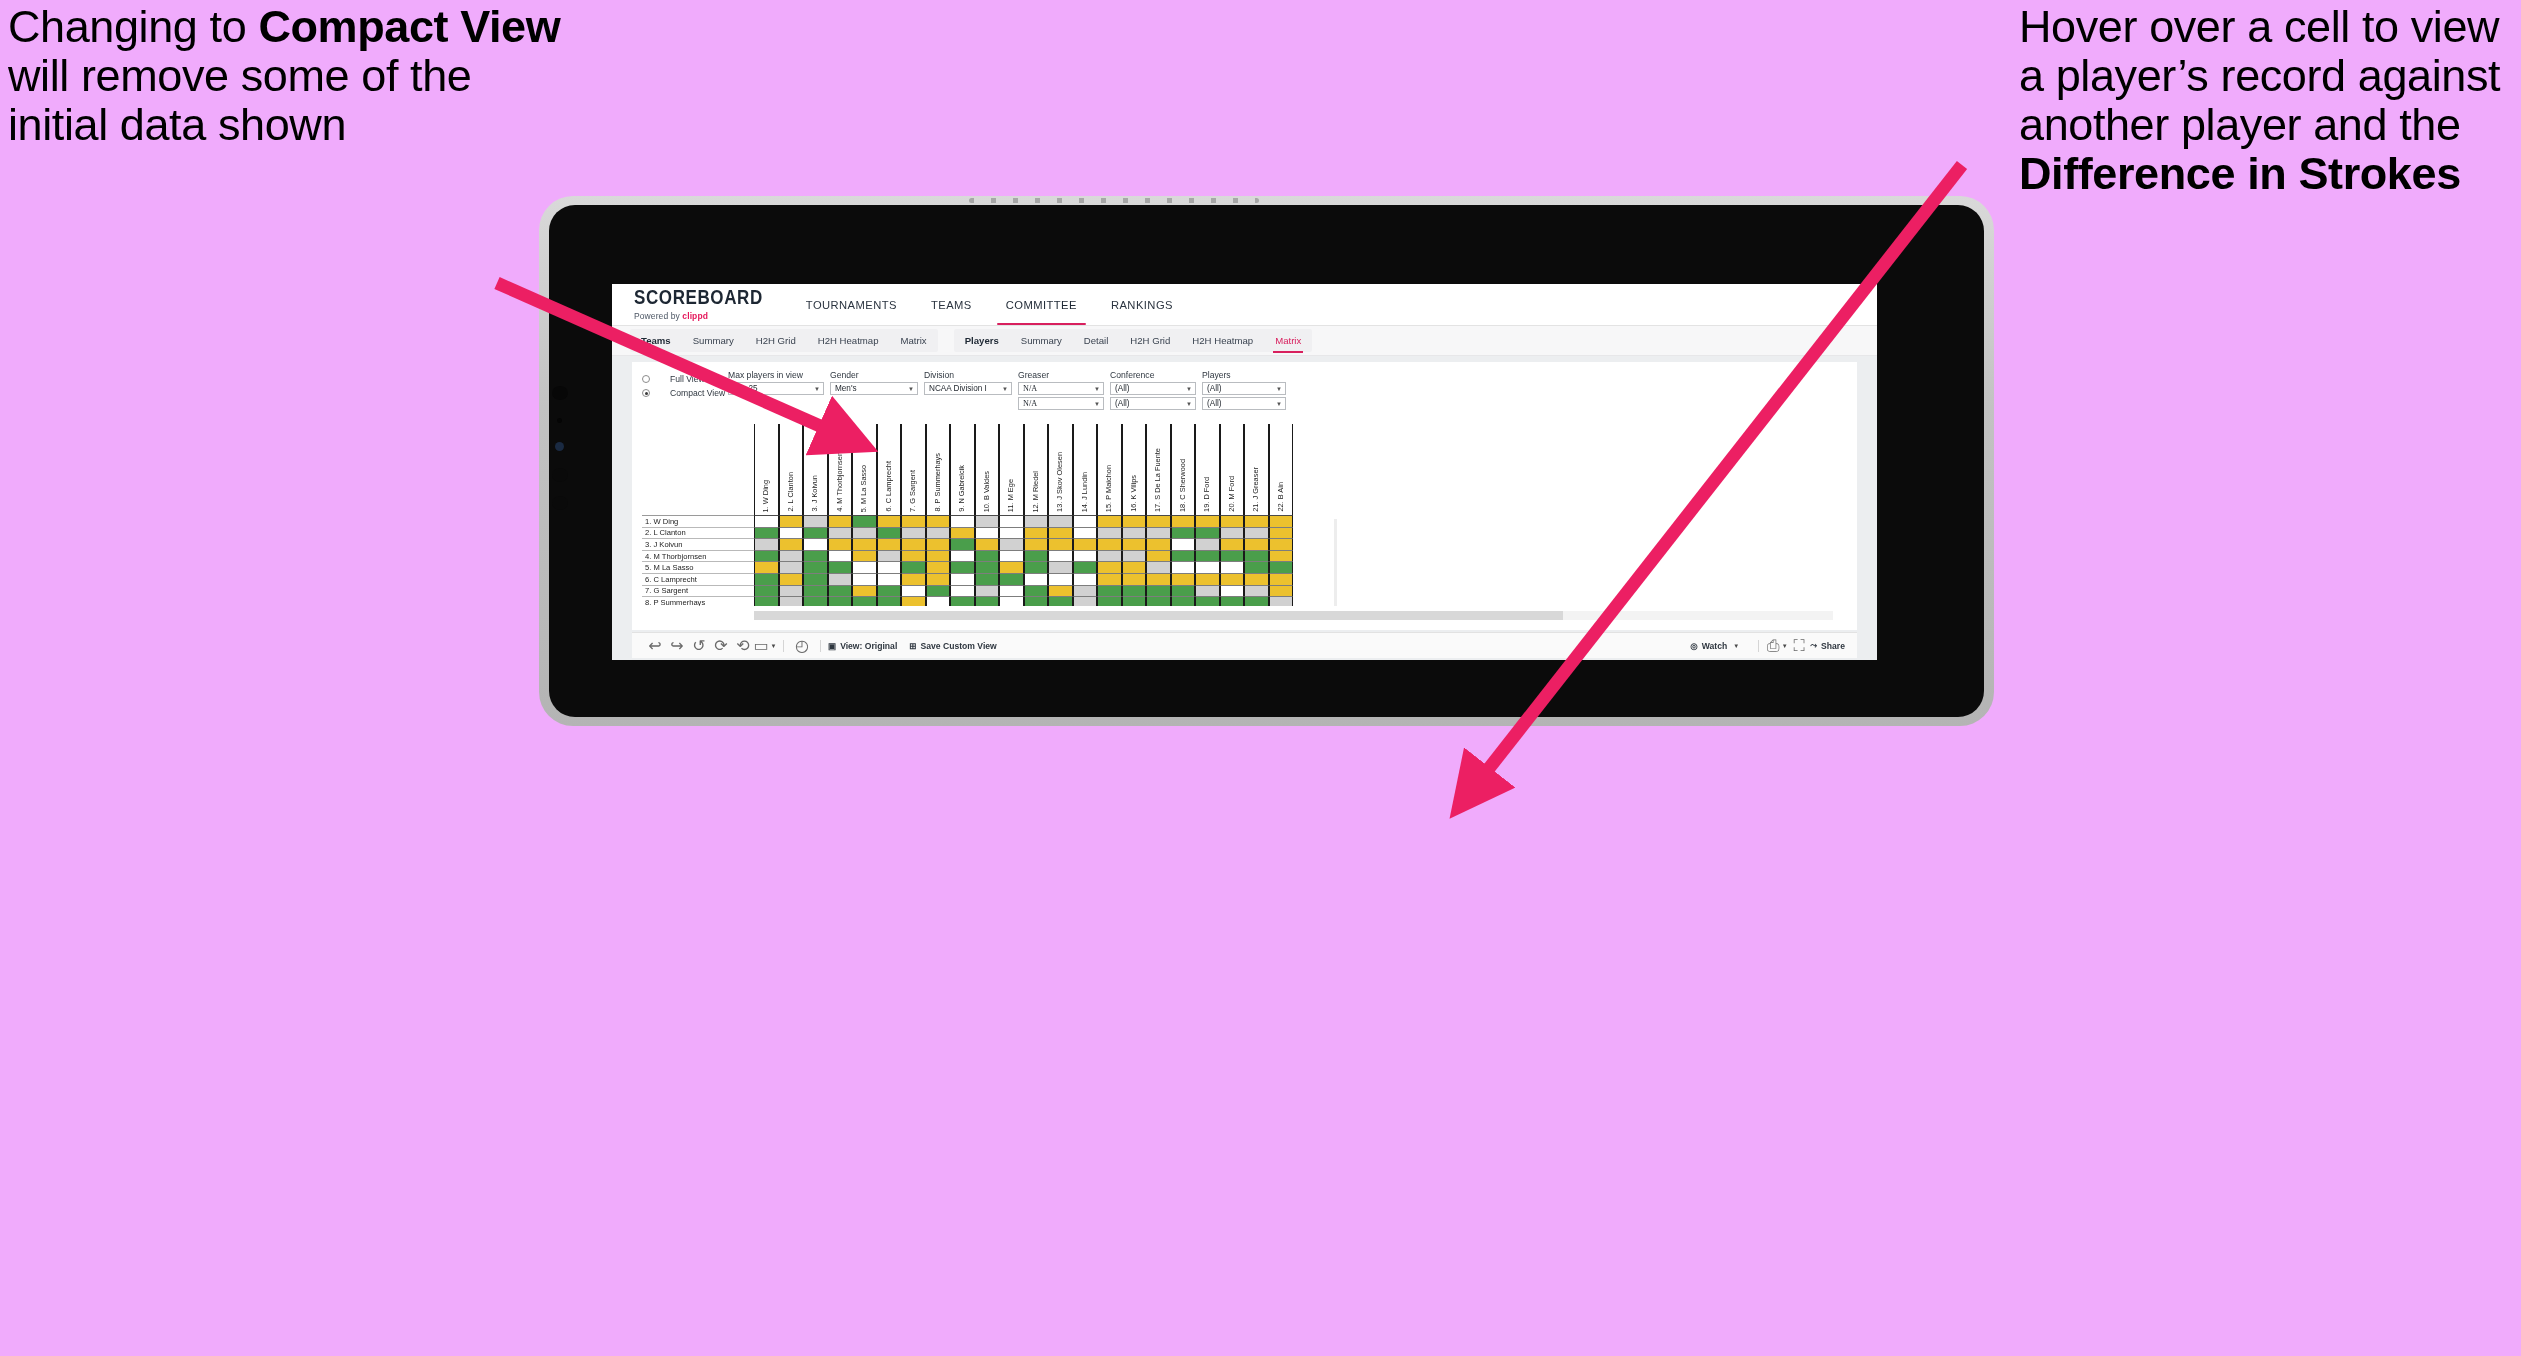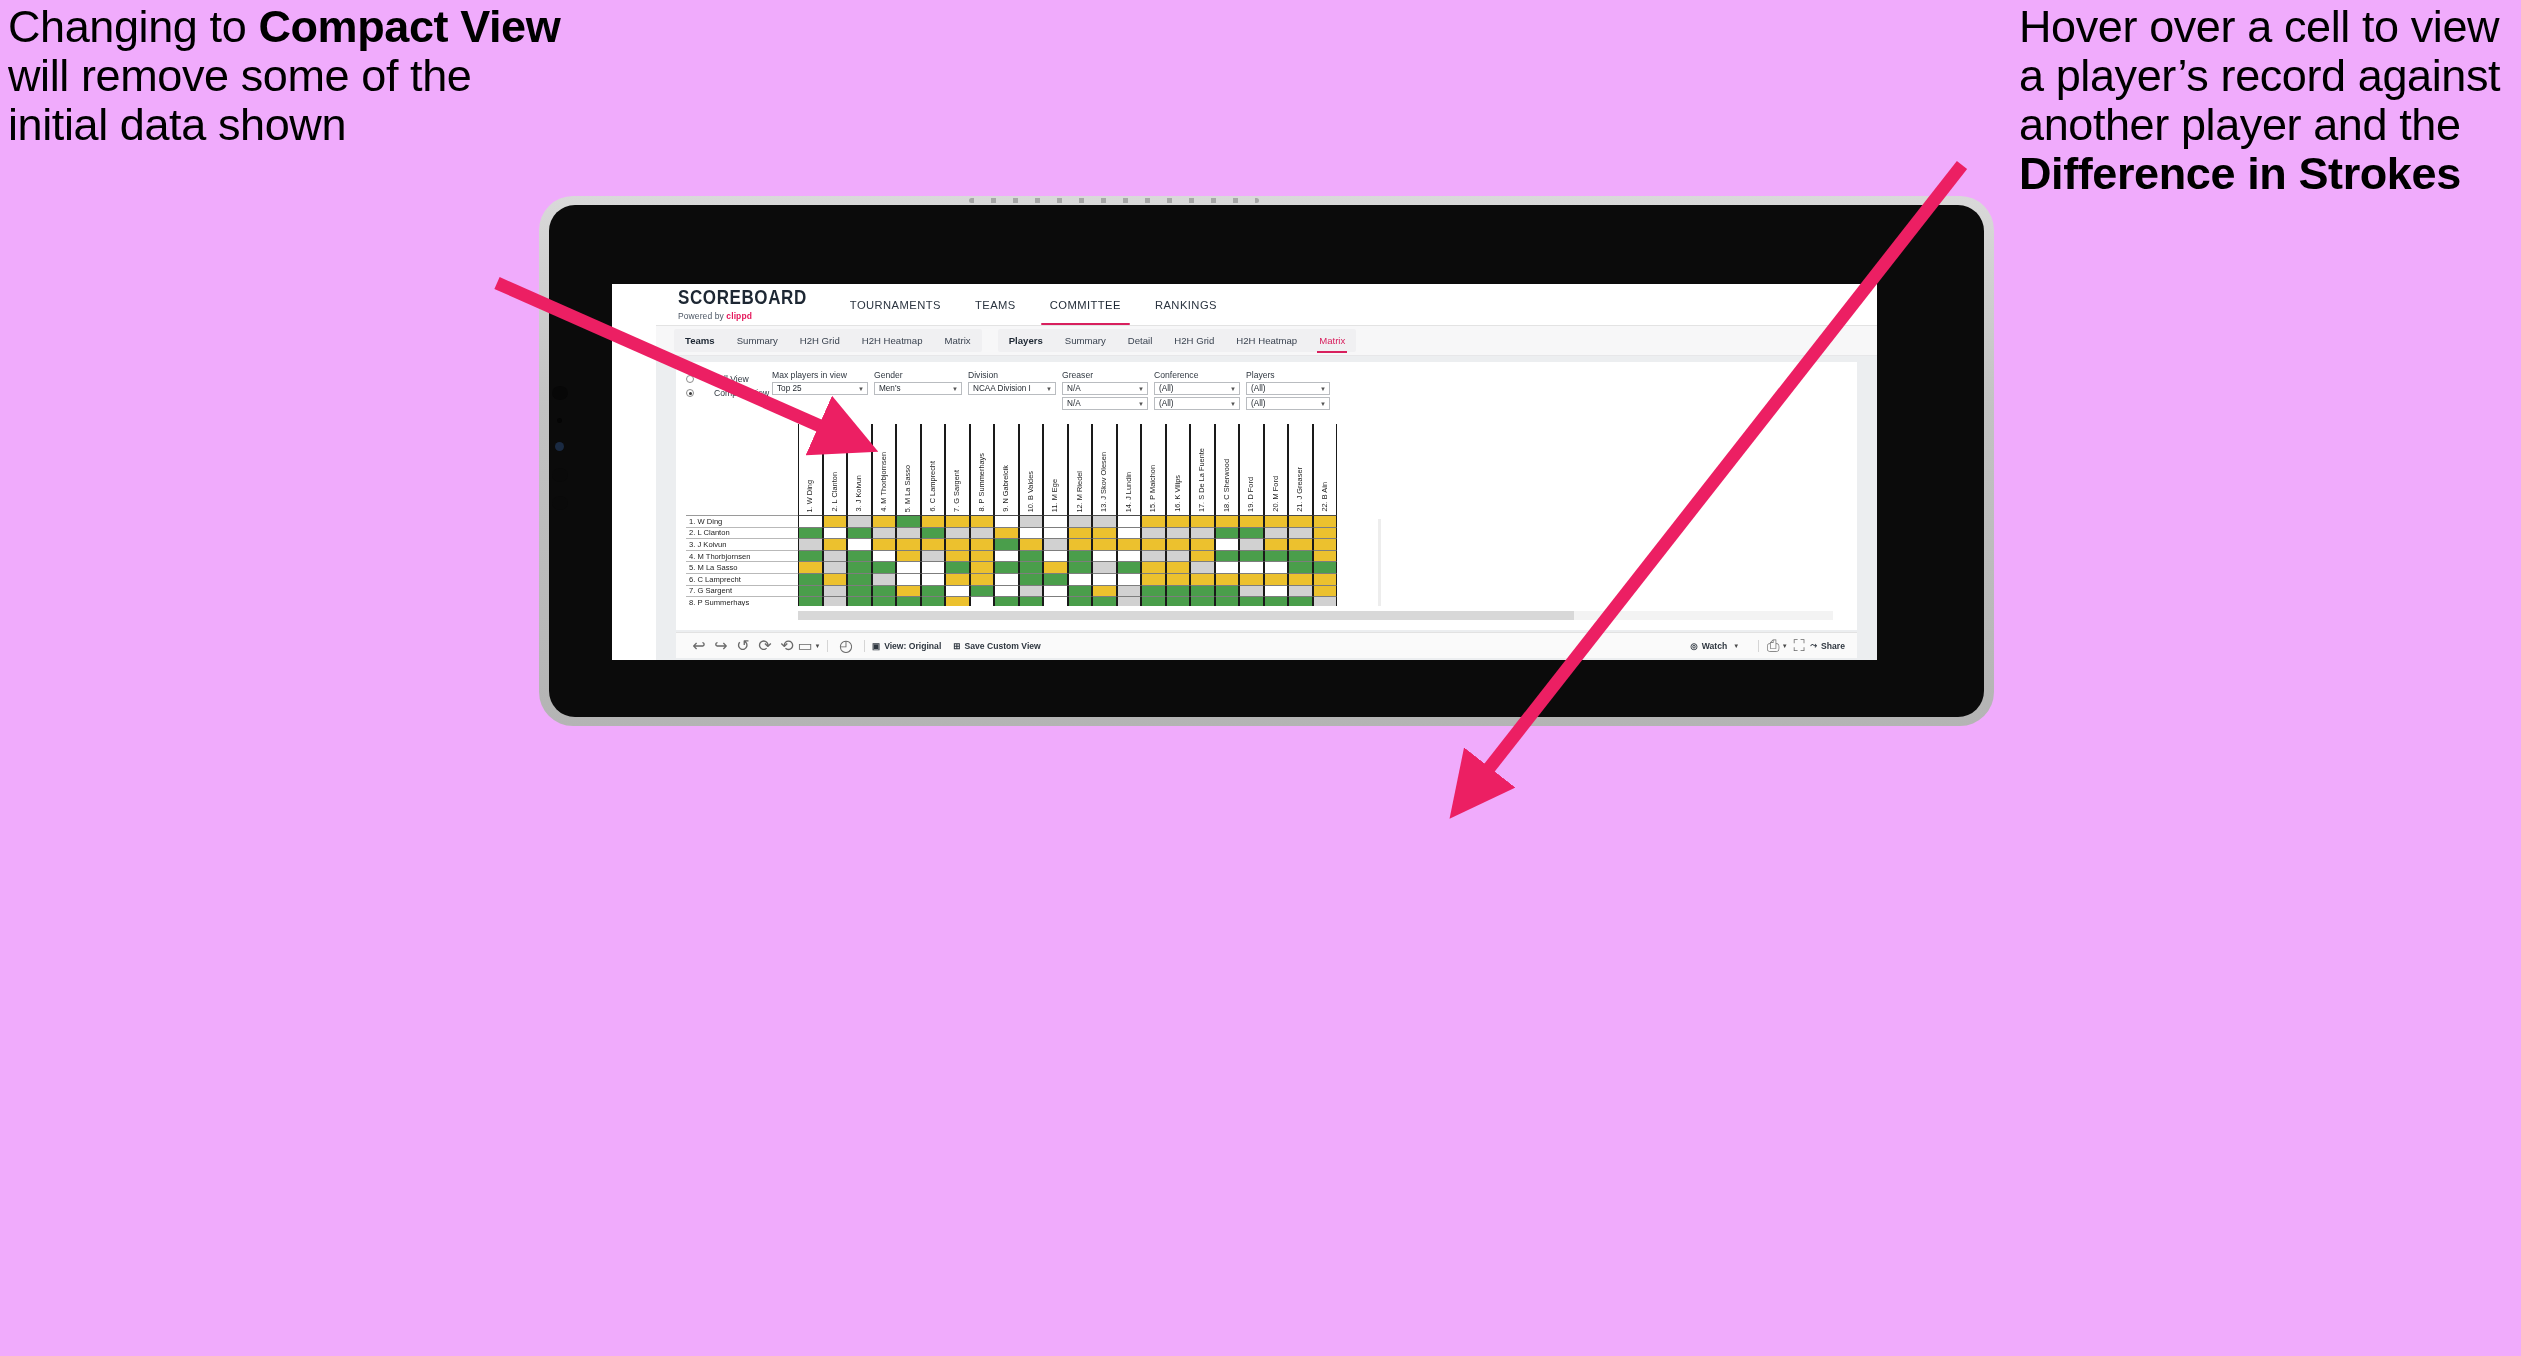--- a/index.html
+++ b/index.html
@@ -51,21 +51,21 @@
   #cam-2 { left:13px; top:272px; width:16px; height:14px; }
   #cam-3 { left:13px; top:300px; width:16px; height:14px; }
   #top-speaker { position:absolute; left:430px; top:2px; width:290px; height:5px;
                  background: repeating-linear-gradient(90deg,#9a9a9a 0 5px,#d9d9d9 5px 22px);
                  opacity:.8; border-radius:3px;}
 
   
   #screen {
     position:absolute; left:73px; top:88px;
     width: 1265px; height: 376px;
-    background:#ffffff; overflow:hidden;padding-left:44px;
+    background:#ffffff; overflow:hidden;
   }
 
   
   #topnav {
     position:relative; height:42px; background:#fff;
     border-bottom:1px solid #e3e3e3; display:flex; align-items:stretch;
   }
   #brand { padding-left:22px; display:flex; flex-direction:column; justify-content:center; }
   #brand .bname {
     font-family:"Liberation Sans", sans-serif;
@@ -125,21 +125,21 @@
   .fld { margin-right:6px; }
   .fld .flabel { font-size:8.6px; color:#2f3740; margin-bottom:2px; white-space:nowrap;}
   .sel {
     height:13px; border:1px solid #b9bcc0; background:#fff;
     display:flex; align-items:center; justify-content:space-between;
     padding:0 3px 0 4px; font-size:8.2px; color:#242a31; white-space:nowrap;
   }
   .sel + .sel { margin-top:2px; }
   .caret { font-size:6px; color:#555; margin-left:6px; line-height:1; }
   .w-mp { width:96px; } .w-gd { width:88px; } .w-dv { width:88px; }
-  .w-rg { width:86px; } .w-cf { width:86px; } .w-pl { width:84px; }
+  .w-rg { width:86px;font-family:Liberation Serif, serif; } .w-cf { width:86px; } .w-pl { width:84px; }
 
   
   #matrix-wrap { position:absolute; left:10px; top:62px; right:8px; bottom:10px; }
   #matrix-scroll { position:absolute; inset:0 0 14px 0; overflow:hidden; }
   #mgrid { position:absolute; left:0; top:0; }
 
   .mhead-row { display:flex; height:92px; }
   .mcorner { width:112px; flex:none; border-bottom:1px solid #9a9a9a; }
   .mcol-head {
     width:24.5px; flex:none; position:relative;

